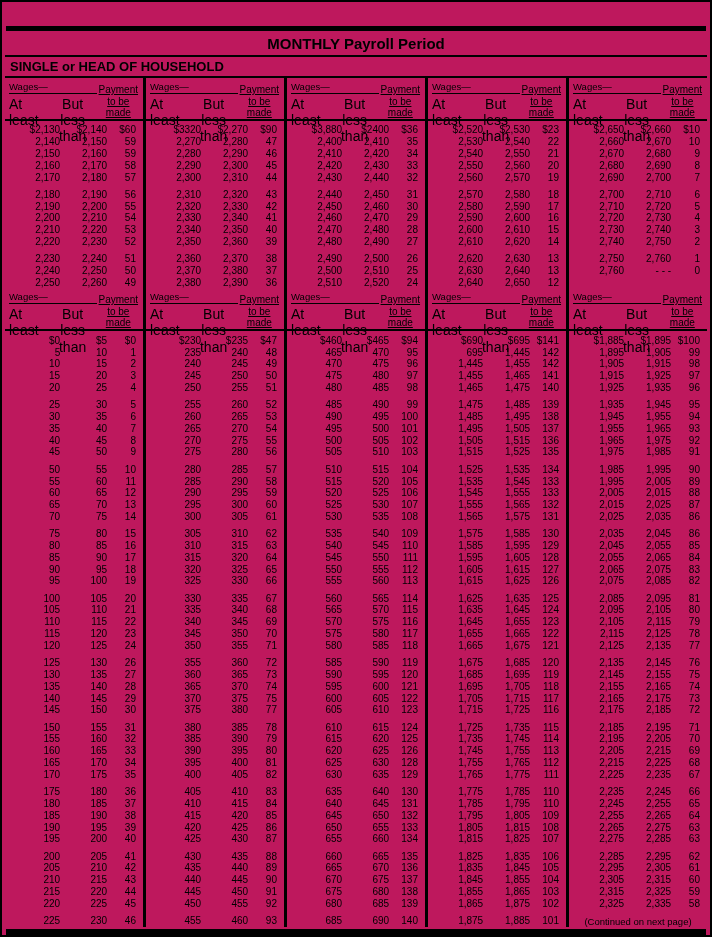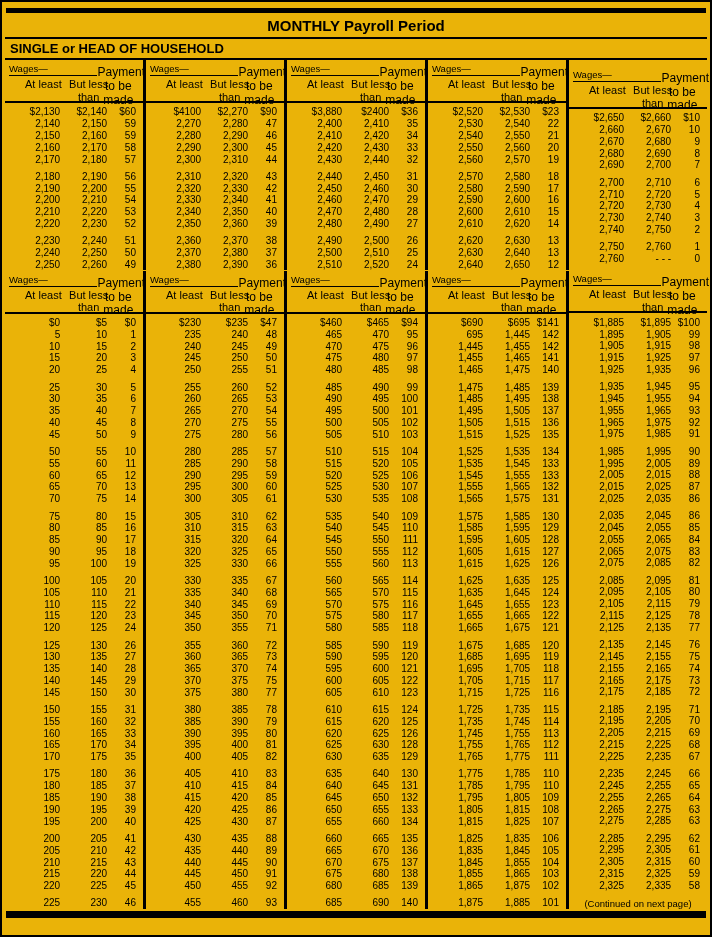--- a/index.html
+++ b/index.html
@@ -1,51 +1,51 @@
 <!DOCTYPE html>
 <html><head>
 <meta charset="utf-8">
 <style>
   html,body{margin:0;padding:0;background:#fff;}
   .page{
     position:relative;
     width:712px;height:937px;
     box-sizing:border-box;
     border:2px solid #000;
-    padding:6px 3px 0 3px;
-    background:#eab308;
+    padding:24px 3px 0 3px;
+    background:#be185d;
     color:#000;
     font-family:"Liberation Sans", sans-serif;
     overflow:hidden;
   }
   .top-bar{height:5px;background:#000;margin:0 1px;}
   .doc-title{
     text-align:center;font-size:15px;font-weight:bold;
     padding:4px 0 3px 0;border-bottom:2px solid #000;
   }
   .section-title{
     font-size:13px;font-weight:bold;
     padding:2px 0 2px 5px;border-bottom:2px solid #000;
   }
   .section-married .section-title{border-top:2px solid #000;}
-  .tbl{display:flex;align-items:center;}
+  .tbl{display:flex;align-items:flex-start;}
   .group{flex:1 1 0;border-right:3px solid #000;display:flex;flex-direction:column;min-width:0;}
   .group:last-child{border-right:none;}
   .group-header{
     position:relative;height:38px;
     border-bottom:2px solid #000;
     padding:3px 3px 0 4px;
   }
   .wages-label{font-size:9.5px;width:67%;border-bottom:1px solid #000;padding-bottom:1px;}
-  .hdr-cols{display:flex;width:67%;margin-top:2px;font-size:11px;line-height:1.15;margin-left:16px;}
+  .hdr-cols{display:flex;width:67%;margin-top:2px;font-size:14px;line-height:1.15;}
   .hdr-atleast{width:45%;text-align:left;}
   .hdr-butless{width:55%;text-align:center;}
   .hdr-payment{
     position:absolute;right:4px;top:6px;width:30%;
-    text-align:center;font-size:12px;line-height:1.15;
+    text-align:center;font-size:10px;line-height:1.15;text-decoration:underline;
   }
   .hdr-line{display:block;}
   .group-body{padding-top:3px;flex:1;}
   .block{margin-bottom:5.5px;}
   .block:last-child{margin-bottom:0;}
   .row{display:flex;height:11.8px;align-items:center;font-size:10px;}
   .c-al{width:40%;text-align:right;}
   .c-bl{width:34%;text-align:right;}
   .c-pay{width:26%;text-align:right;padding-right:7px;box-sizing:border-box;}
   .footnote{font-size:9.5px;text-align:center;margin-top:7px;white-space:nowrap;}
@@ -163,21 +163,21 @@
             </div>
             <div class="hdr-payment">
               <span class="hdr-line">Payment</span>
               <span class="hdr-line">to be</span>
               <span class="hdr-line">made</span>
             </div>
           </div>
           <div class="group-body">
             <div class="block">
               <div class="row">
-                <span class="c-al">$4100</span>
+                <span class="c-al">$3320</span>
                 <span class="c-bl">$2,270</span>
                 <span class="c-pay">$90</span>
               </div>
               <div class="row">
                 <span class="c-al">2,270</span>
                 <span class="c-bl">2,280</span>
                 <span class="c-pay">47</span>
               </div>
               <div class="row">
                 <span class="c-al">2,280</span>

